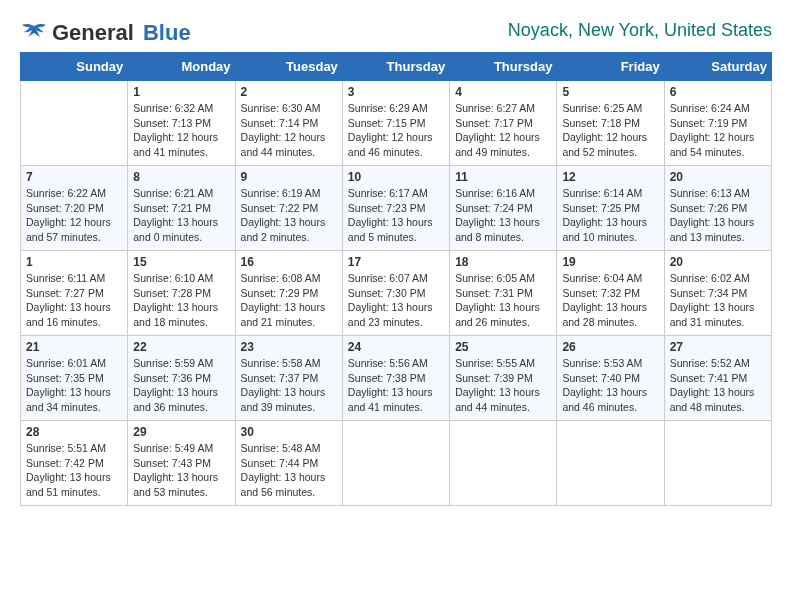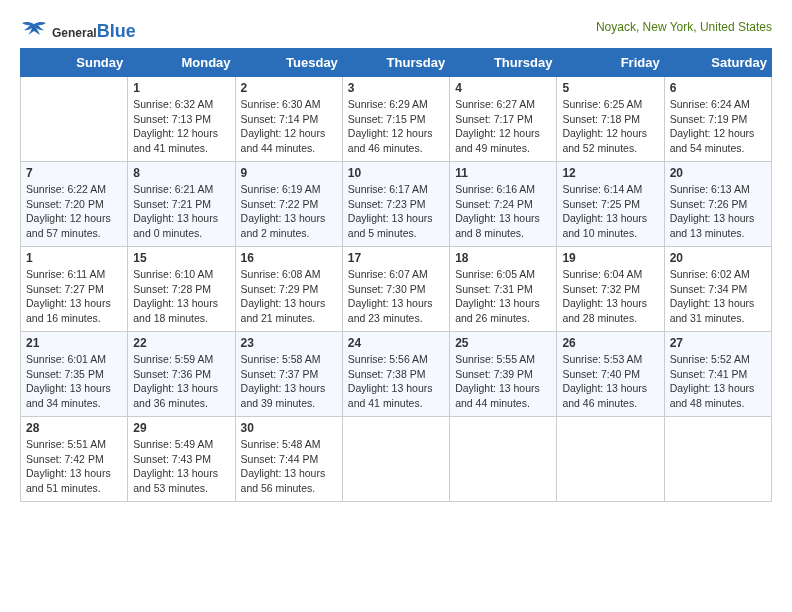--- a/index.html
+++ b/index.html
@@ -15,44 +15,45 @@
       justify-content: space-between;
       align-items: flex-start;
       margin-bottom: 6px;
     }
     .logo {
       display: flex;
       align-items: center;
       gap: 4px;
     }
     .logo-text-general {
-      font-size: 12px;
+      font-size: 22px;
       font-weight: bold;
       color: #333;
     }
     .logo-text-blue {
-      font-size: 18px;
+      font-size: 22px;
       font-weight: bold;
       color: #2a6eba;
+      padding-left: 9px;
     }
     .logo-bird {
       width: 28px;
       height: 22px;
     }
     .title-area {
       text-align: right;
     }
     .main-title {
       font-size: 32px;
       font-weight: bold;
       color: #333;
     }
     .subtitle {
-      font-size: 12px;
-      color: #4d7c0f;
+      font-size: 18px;
+      color: #0f766e;
     }
     table {
       width: 100%;
       border-collapse: collapse;
       font-size: 11px;
     }
     thead tr th {
       background-color: #2a6eba;
       color: #fff;
       padding: 6px 4px;

